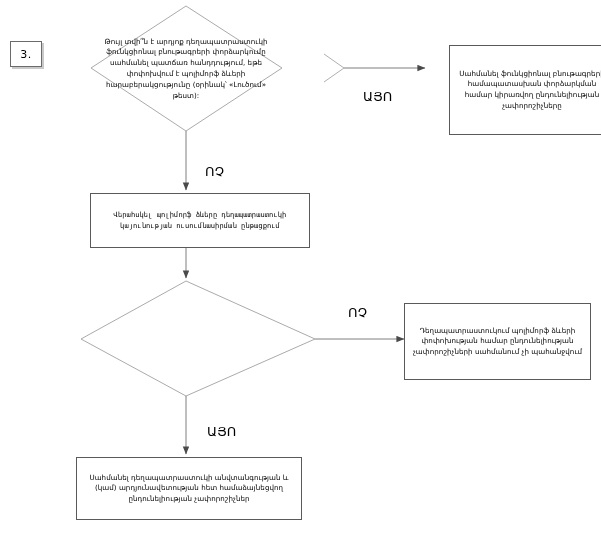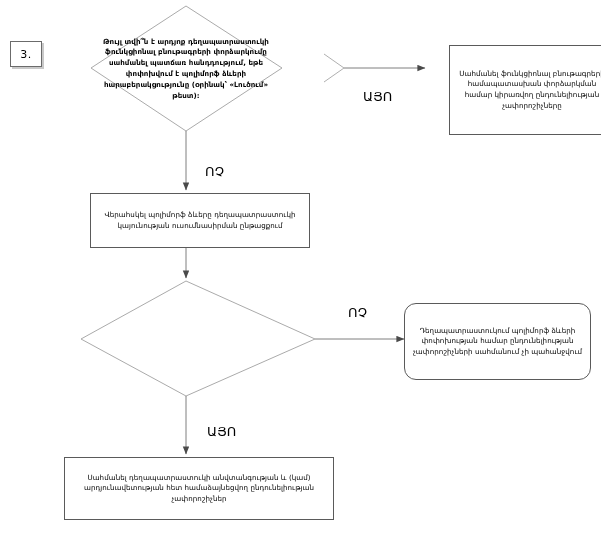--- a/index.html
+++ b/index.html
@@ -44,21 +44,20 @@
     padding: 2px 6px;
     font-size: 7.1px;
     line-height: 1.5;
     letter-spacing: 0.05px;
   }
   .dec .txt {
     font-size: 7.1px;
     line-height: 1.52;
     letter-spacing: 0.05px;
     text-align: center;
-    font-weight: bold;
   }
   .dec {
     background: transparent;
   }
   .edge-label {
     position: absolute;
     font-size: 13px;
     letter-spacing: 0.2px;
     white-space: nowrap;
     color: #000;
@@ -110,30 +109,30 @@
   </div>
 
   <div class="node dec" style="left:103px; top:36px; width:166px; height:66px;">
     <div class="txt">Թույլ տվի՞ն է արդյոք դեղապատրաստուկի ֆունկցիոնալ բնութագրերի փորձարկումը սահմանել պատճառ հանդդությում, եթե փոփոխվում է պոլիմորֆ ձևերի հարաբերակցությունը (օրինակ՝ «Լուծում» թեստ):</div>
   </div>
 
   <div class="node proc" style="left:425px; top:45px; width:166px; height:90px;margin-left:24px;">
     <div class="txt">Սահմանել ֆունկցիոնալ բնութագրերի համապատասխան փորձարկման համար կիրառվող ընդունելիության չափորոշիչները</div>
   </div>
 
-  <div class="node proc" style="left:90px; top:193px; width:220px; height:55px;">
+  <div class="node proc" style="left:90px; top:193px; width:220px; height:55px;font-family:Liberation Mono, monospace;">
     <div class="txt">Վերահսկել պոլիմորֆ ձևերը դեղապատրաստուկի կայունության ուսումնասիրման ընթացքում</div>
   </div>
 
 
-  <div class="node proc" style="left:404px; top:303px; width:187px; height:77px;border-radius:12px;">
+  <div class="node proc" style="left:404px; top:303px; width:187px; height:77px;">
     <div class="txt">Դեղապատրաստուկում պոլիմորֆ ձևերի փոփոխության համար ընդունելիության չափորոշիչների սահմանում չի պահանջվում</div>
   </div>
 
-  <div class="node proc" style="left:64px; top:457px; width:270px; height:63px;">
+  <div class="node proc" style="left:76px; top:457px; width:226px; height:63px;">
     <div class="txt">Սահմանել դեղապատրաստուկի անվտանգության և (կամ) արդյունավետության հետ համաձայնեցվող ընդունելիության չափորոշիչներ</div>
   </div>
 
   <div class="edge-label" style="left:363px; top:89px;">ԱՅՈ</div>
 
   <div class="edge-label" style="left:205px; top:164px;">ՈՉ</div>
 
   <div class="edge-label" style="left:348px; top:305px;">ՈՉ</div>
 
   <div class="edge-label" style="left:207px; top:424px;">ԱՅՈ</div>

